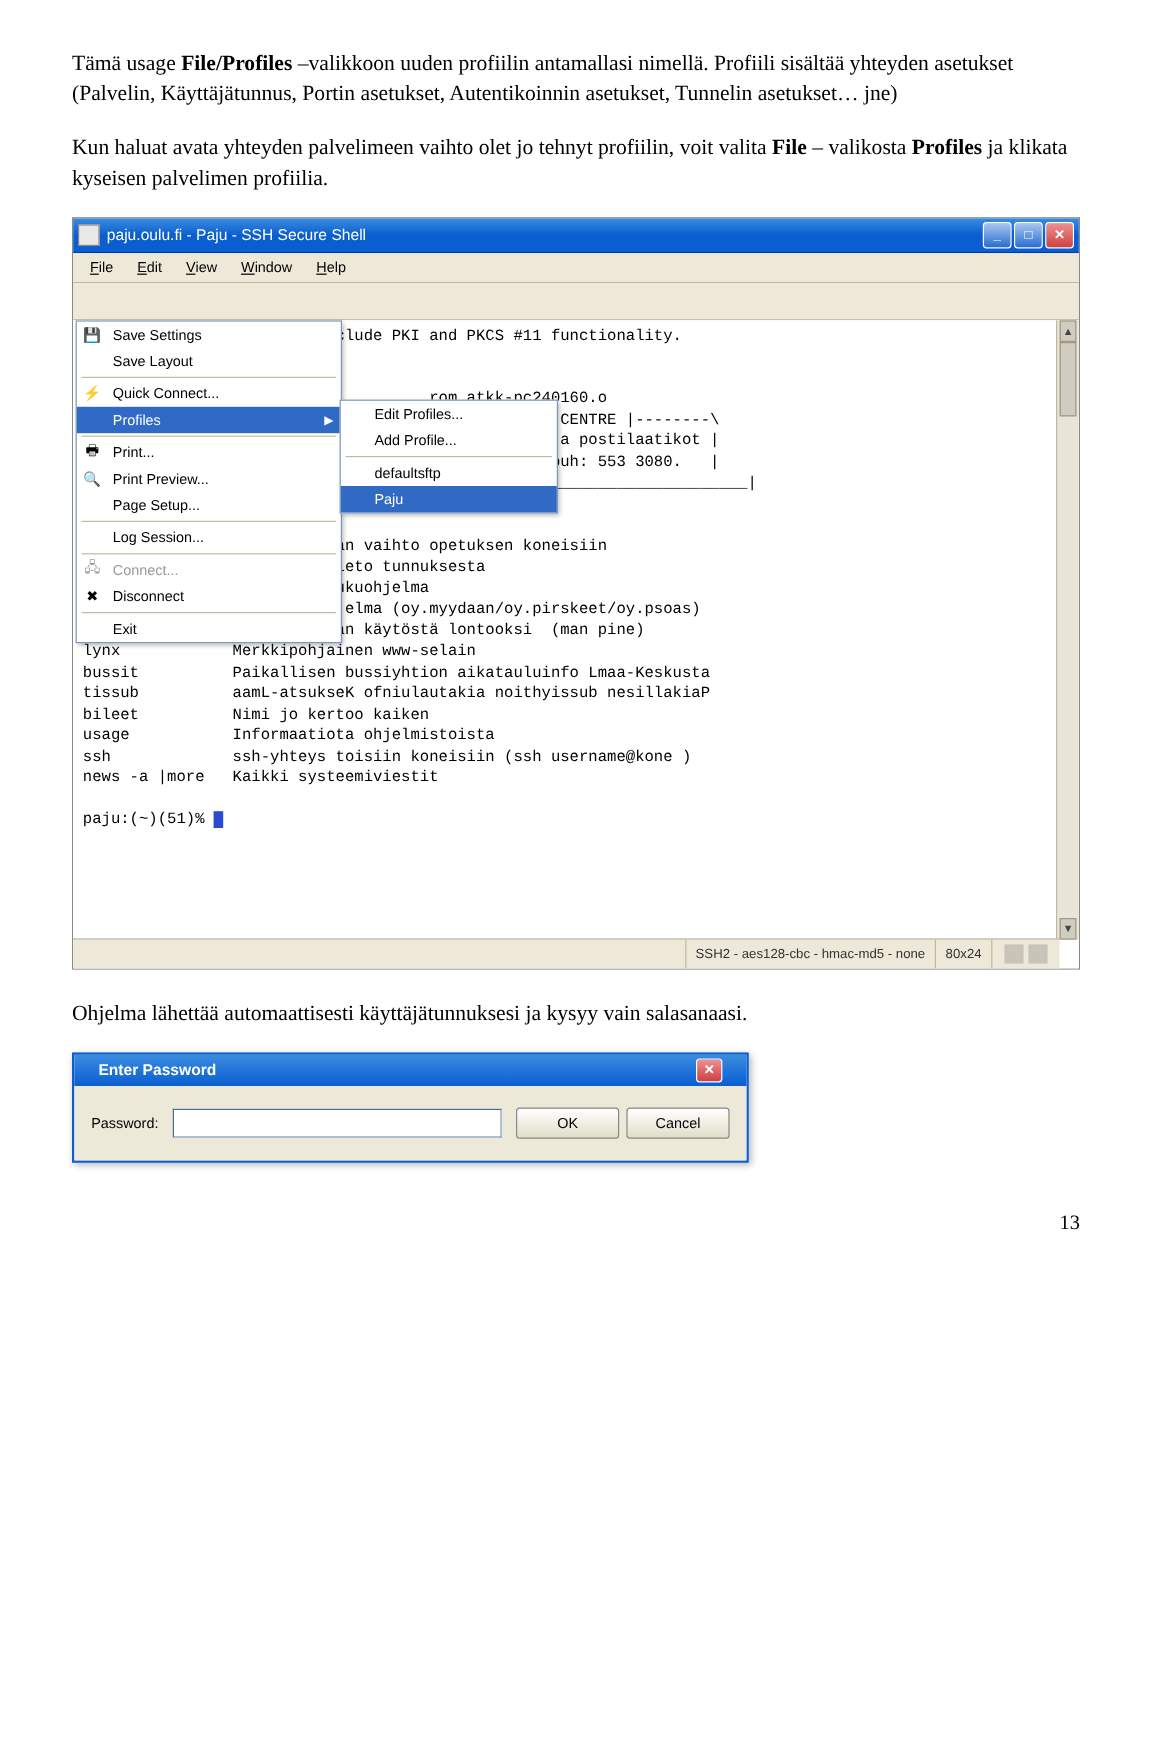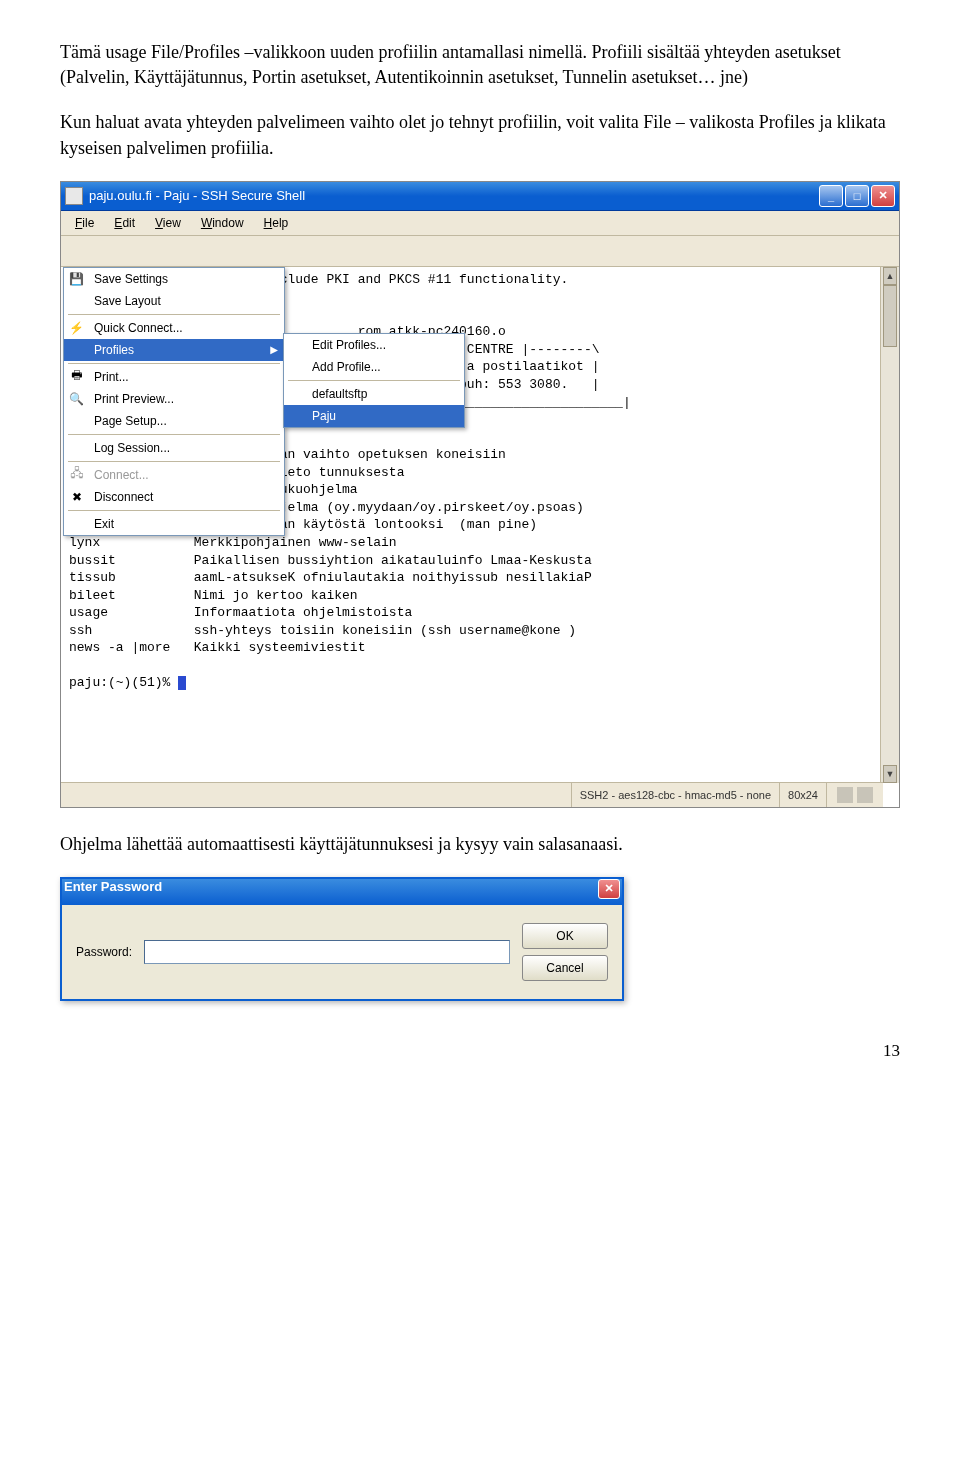--- a/index.html
+++ b/index.html
@@ -1,17 +1,17 @@
 <!DOCTYPE html>
 <html><head>
 <meta charset="utf-8">
 <style>
 body{margin:0;background:#fff;font-family:"Times New Roman",serif;font-size:18px;color:#000;width:960px;padding:40px 60px 20px 60px;box-sizing:border-box}
 .para{margin:0 0 20px 0;line-height:1.4}
-.bold{font-weight:normal}
+.bold{font-weight:bold}
 .screenshot{border:1px solid #888;margin:12px 0 24px 0;font-family:Tahoma,Arial,sans-serif;font-size:12px;color:#000}
 .titlebar{background:linear-gradient(to bottom,#3a8cdf 0%,#0a5ed0 50%,#0a5ed0 100%);color:#fff;height:28px;display:flex;align-items:center;padding:0 4px;border-bottom:1px solid #003a9c}
 .titlebar .icon-app{width:16px;height:16px;background:#e8e8e8;border:1px solid #888;margin-right:6px}
 .titlebar .title{flex:1;font-weight:normal;font-size:13px}
 .titlebar .winbtns{display:flex;gap:2px}
 .winbtn{width:22px;height:20px;background:linear-gradient(to bottom,#a8c7f0,#2a6ed0);border:1px solid #fff;border-radius:3px;display:flex;align-items:center;justify-content:center;color:#fff;font-weight:bold;font-size:11px}
 .winbtn.close{background:linear-gradient(to bottom,#f09090,#d04040)}
 .menubar{background:#eee8d8;height:24px;display:flex;align-items:center;padding:0 4px;border-bottom:1px solid #c0b8a0}
 .menubar span{padding:2px 10px}
 .menubar span u{text-decoration:underline}
@@ -33,25 +33,25 @@
 .file-menu .sep{height:1px;background:#c0b8a0;margin:2px 4px}
 .file-menu .micon{width:18px;height:18px;margin-right:8px;display:flex;align-items:center;justify-content:center;font-size:12px}
 .file-menu .arrow{position:absolute;right:6px;font-size:10px}
 .sub-menu{position:absolute;left:222px;top:66px;width:180px;background:#fff;border:1px solid #7a98b8;box-shadow:2px 2px 4px rgba(0,0,0,.3);z-index:11}
 .sub-menu .row{display:flex;align-items:center;height:22px;padding:0 8px 0 28px}
 .sub-menu .row.sel{background:#316ac5;color:#fff}
 .sub-menu .sep{height:1px;background:#c0b8a0;margin:2px 4px}
 .quicktab{position:absolute;left:36px;top:30px;background:#eee8d8;border:1px solid #c0b8a0;padding:3px 18px 3px 10px;border-radius:0 6px 0 0;z-index:3}
 .cursor{display:inline-block;width:8px;height:14px;background:#2a4ad0;vertical-align:middle}
 .dialog{border:2px solid #0a5ed0;width:560px;margin:12px 0 20px 0;font-family:Tahoma,Arial,sans-serif;font-size:12px;box-shadow:2px 2px 6px rgba(0,0,0,.3)}
-.dialog .dtitle{background:linear-gradient(to bottom,#3a8cdf,#0a5ed0);color:#fff;height:26px;display:flex;padding:0 2px;font-weight:bold;font-size:13px}
+.dialog .dtitle{background:linear-gradient(to bottom,#3a8cdf,#0a5ed0);color:#fff;height:26px;display:flex;align-items:center;padding:0 20px;font-weight:bold;font-size:13px}
 .dialog .dtitle .dclose{margin-left:auto;width:20px;height:18px;background:linear-gradient(to bottom,#f09090,#d04040);border:1px solid #fff;border-radius:3px;display:flex;align-items:center;justify-content:center;font-size:11px}
 .dialog .dbody{background:#ece9d8;padding:18px 14px;display:flex;align-items:center;gap:12px}
 .dialog .dfield{flex:1;height:22px;background:#fff;border:1px solid #7a98b8;border-top-color:#4a6a90;border-left-color:#4a6a90}
-.dialog .dbtns{display:flex;flex-direction:column;gap:6px}
+.dialog .dbtns{display:flex;flex-direction:row;gap:6px}
 .dialog .dbtn{width:84px;height:24px;background:linear-gradient(to bottom,#fff,#e0ddc8);border:1px solid #888;border-radius:3px;display:flex;align-items:center;justify-content:center}
 .pagenum{text-align:right;font-size:17px;margin-top:40px}
 </style>
 </head>
 <body>
 
 <p class="para">
 <span>Tämä usage </span><span class="bold">File/Profiles</span><span> –valikkoon uuden profiilin antamallasi nimellä. Profiili sisältää yhteyden asetukset (Palvelin, Käyttäjätunnus, Portin asetukset, Autentikoinnin asetukset, Tunnelin asetukset… jne)</span>
 </p>
 

